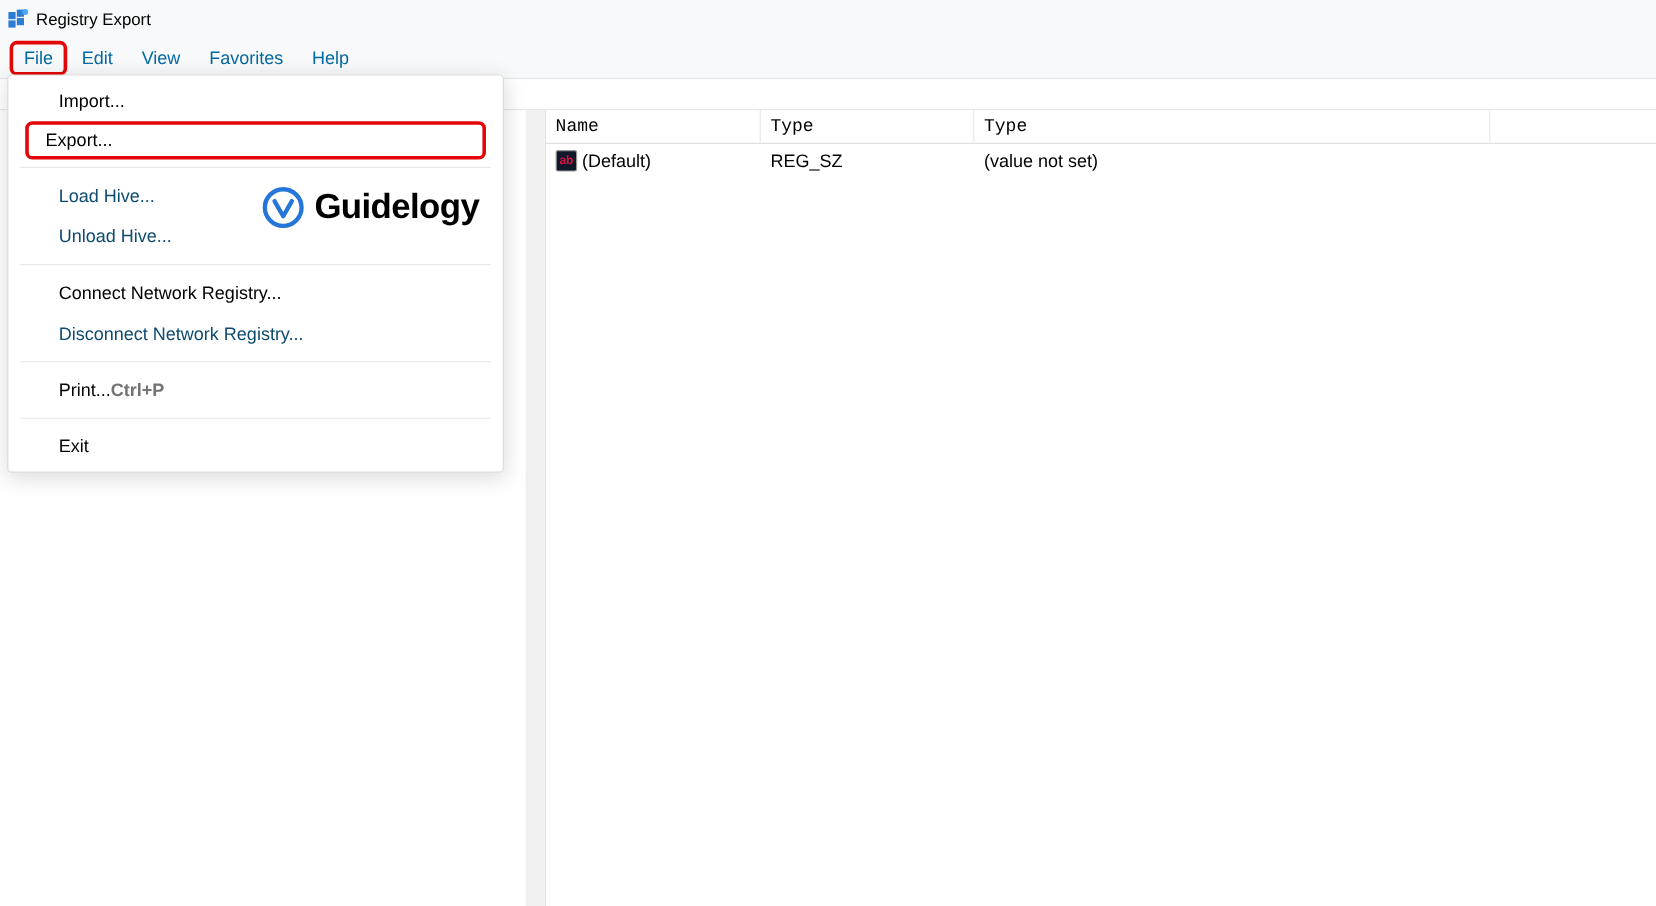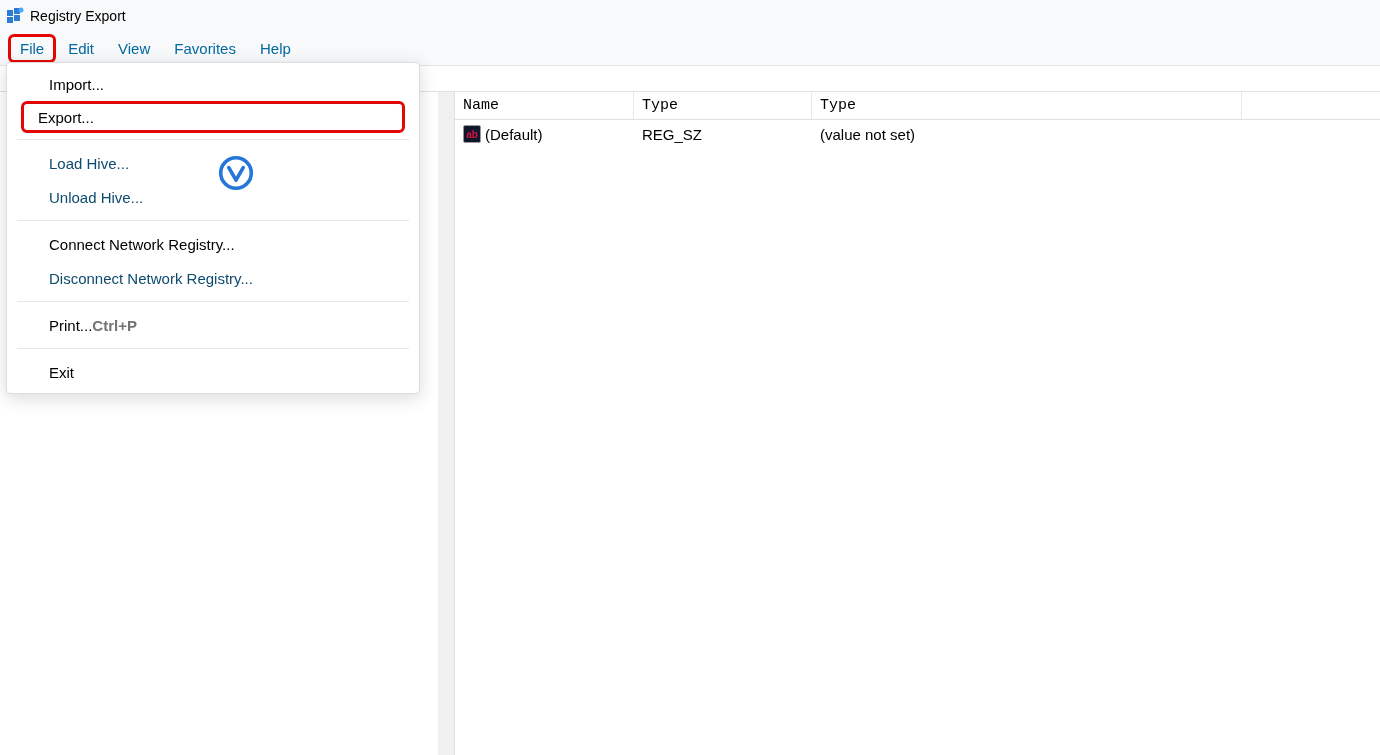--- a/index.html
+++ b/index.html
@@ -274,13 +274,14 @@
   <div class="dropdown-item">
     <span>Exit</span>
   </div>
 </div>
 
 <div class="watermark">
   <svg class="wm-icon" viewBox="0 0 40 40">
     <circle cx="20" cy="20" r="17" fill="none" stroke="#2476d8" stroke-width="4"></circle>
     <path d="M 12 14 L 20 28 L 28 14" fill="none" stroke="#2476d8" stroke-width="4" stroke-linecap="round" stroke-linejoin="round"></path>
   </svg>
+  <span class="wm-text">Guidelogy</span>
 </div>
 
 </body></html>

